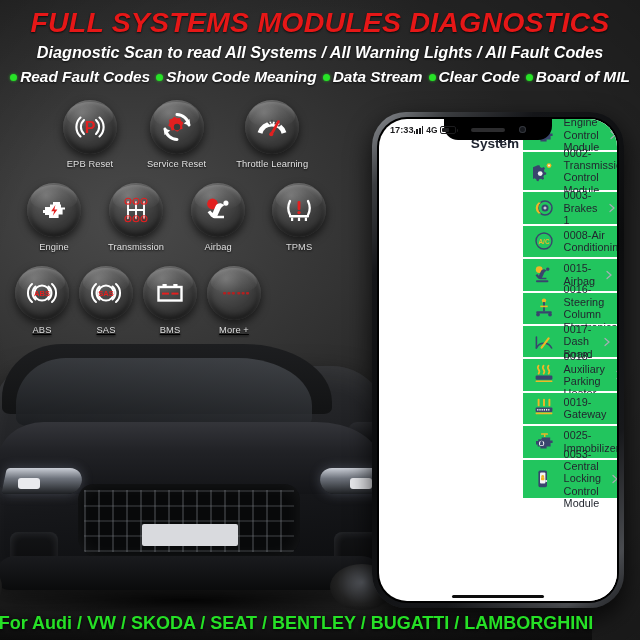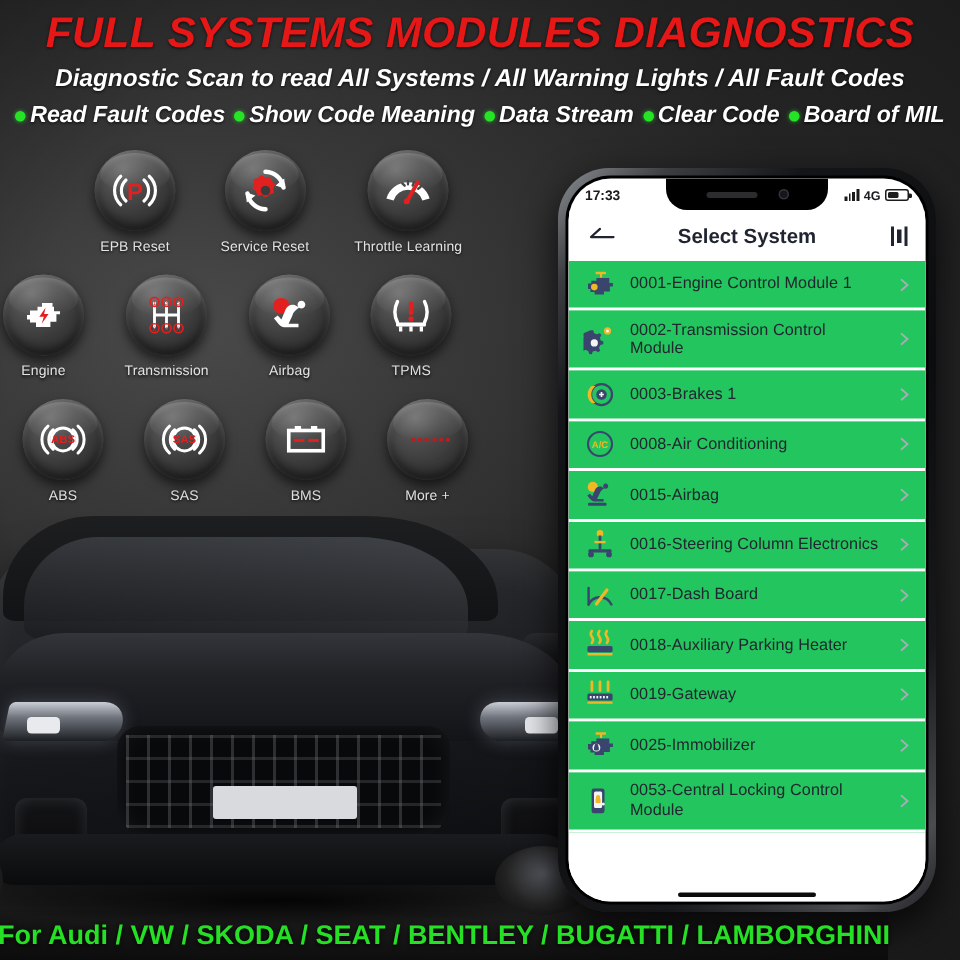--- a/index.html
+++ b/index.html
@@ -151,21 +151,21 @@
     box-shadow:0 10px 26px rgba(0,0,0,.8);
     padding:5px;
   }
   .phone-inner{
     position:absolute; left:5px; top:5px; right:5px; bottom:5px;
     border-radius:30px; background:#000; padding:2px;
   }
   .screen{
     position:absolute; left:2px; top:2px; right:2px; bottom:2px;
     border-radius:28px; background:#fff; overflow:hidden;
-    display:flex; flex-direction:column;
+    display:flex; 
   }
   .notch{
     position:absolute; left:50%; top:0; transform:translateX(-50%);
     width:108px; height:21px; background:#000;
     border-radius:0 0 14px 14px; z-index:10;
     display:flex; align-items:center; justify-content:center; gap:14px;
   }
   .speaker{ width:34px; height:4px; border-radius:2px; background:#2c2c2e; }
   .cam{ width:7px; height:7px; border-radius:50%; background:#15171c;
         box-shadow:inset 0 0 0 1px #33363c; }
@@ -318,21 +318,21 @@
             <path d="M5 23 A12.5 12.5 0 0 1 29 23" stroke="#fff" stroke-width="5" fill="none" stroke-linecap="butt"></path>
             <path d="M13.2 12.2 l1.6 1.6 M17 10.6 v2.3 M21 11.6 l-.9 2.1 M25.6 14.4 l-1.8 1.4" stroke="#494949" stroke-width="1.6" stroke-linecap="round"></path>
             <path d="M16.5 24 L23.5 11.5" stroke="#e22020" stroke-width="2.6" stroke-linecap="round"></path>
             <circle cx="16.2" cy="24.2" r="2" fill="#e22020"></circle>
           </svg>
         </div>
         <div class="glabel">Throttle Learning</div>
       </div>
     </div>
 
-    <div class="grow" style="padding-left:2px; gap:27px; margin-top:14px;">
+    <div class="grow" style="padding-left:27px; gap:27px; margin-top:14px;">
       <div class="gcell">
         <div class="gbtn">
           <svg width="34" height="34" viewBox="0 0 34 34">
             <path d="M6 17 h2 v-3 h5 v-2.5 h3 V9 h7 v2.5 h1 v3 h4 v2 h-2.4 v5 h-4 v3.5 H12 v-3 H8 v-2 H6z" fill="#fff"></path>
             <path d="M18.4 12 l-4.2 6.2 h3 l-1.4 4.6 4.6-6.4 h-3z" fill="#e22020"></path>
           </svg>
         </div>
         <div class="glabel">Engine</div>
       </div>
 
@@ -378,21 +378,21 @@
             <rect x="15.9" y="24.6" width="2.2" height="3.4" fill="#fff"></rect>
             <rect x="22.8" y="24.6" width="2.2" height="3.4" fill="#fff"></rect>
             <rect x="15.6" y="8" width="2.8" height="9" fill="#e22020" rx="1.2"></rect>
             <circle cx="17" cy="19.6" r="1.7" fill="#e22020"></circle>
           </svg>
         </div>
         <div class="glabel">TPMS</div>
       </div>
     </div>
 
-    <div class="grow" style="padding-left:15px; gap:27px; margin-top:14px;">
+    <div class="grow" style="padding-left:15px; gap:10px; margin-top:14px;text-decoration:underline;">
       <div class="gcell">
         <div class="gbtn">
           <svg width="34" height="34" viewBox="0 0 34 34">
             <path d="M7 8 A12 12 0 0 0 7 26" stroke="#fff" stroke-width="2" fill="none" stroke-linecap="round"></path>
             <path d="M10.5 10.5 A8.6 8.6 0 0 0 10.5 23.5" stroke="#fff" stroke-width="2" fill="none" stroke-linecap="round"></path>
             <path d="M27 8 A12 12 0 0 1 27 26" stroke="#fff" stroke-width="2" fill="none" stroke-linecap="round"></path>
             <path d="M23.5 10.5 A8.6 8.6 0 0 1 23.5 23.5" stroke="#fff" stroke-width="2" fill="none" stroke-linecap="round"></path>
             <circle cx="17" cy="17" r="7.6" fill="none" stroke="#fff" stroke-width="2"></circle>
             <text x="17" y="19.5" font-size="7.6" font-weight="bold" fill="#e22020" text-anchor="middle" font-family="'Liberation Sans',sans-serif">ABS</text>
           </svg>

